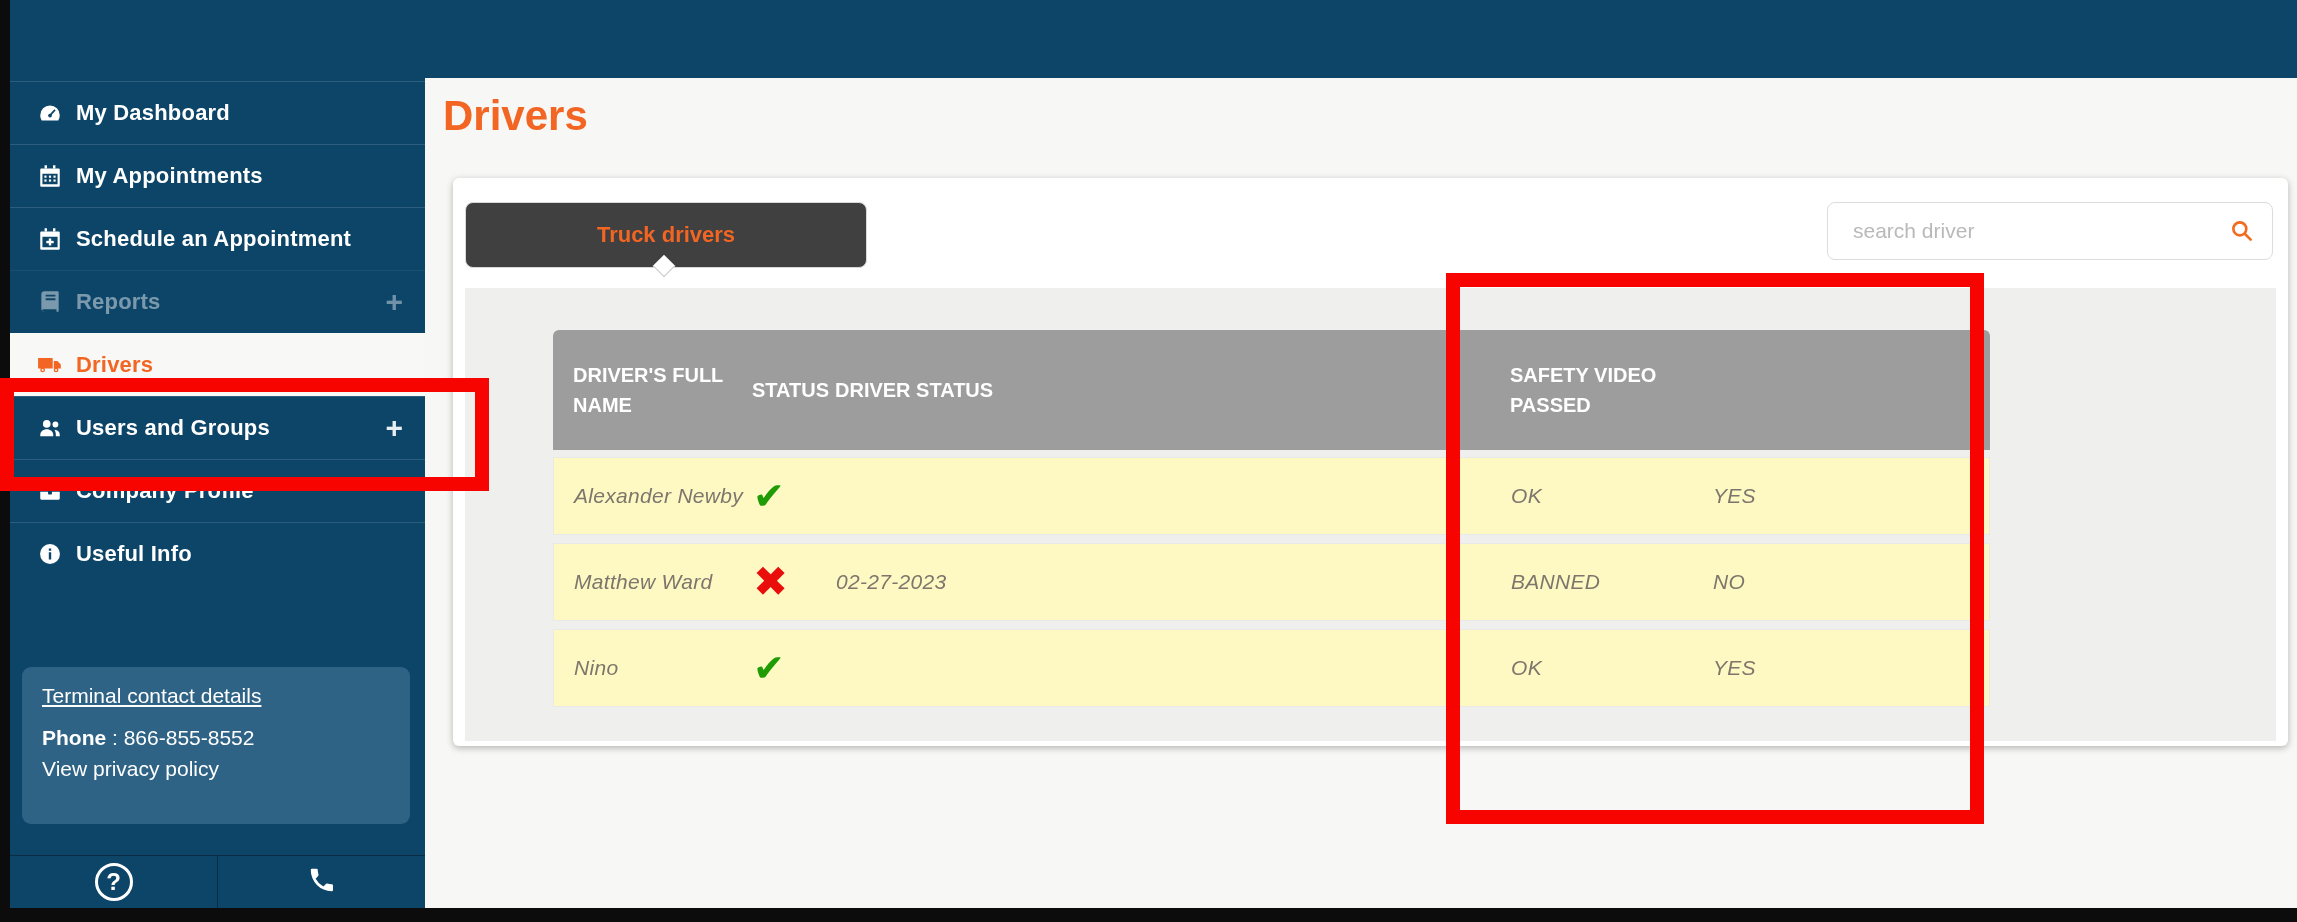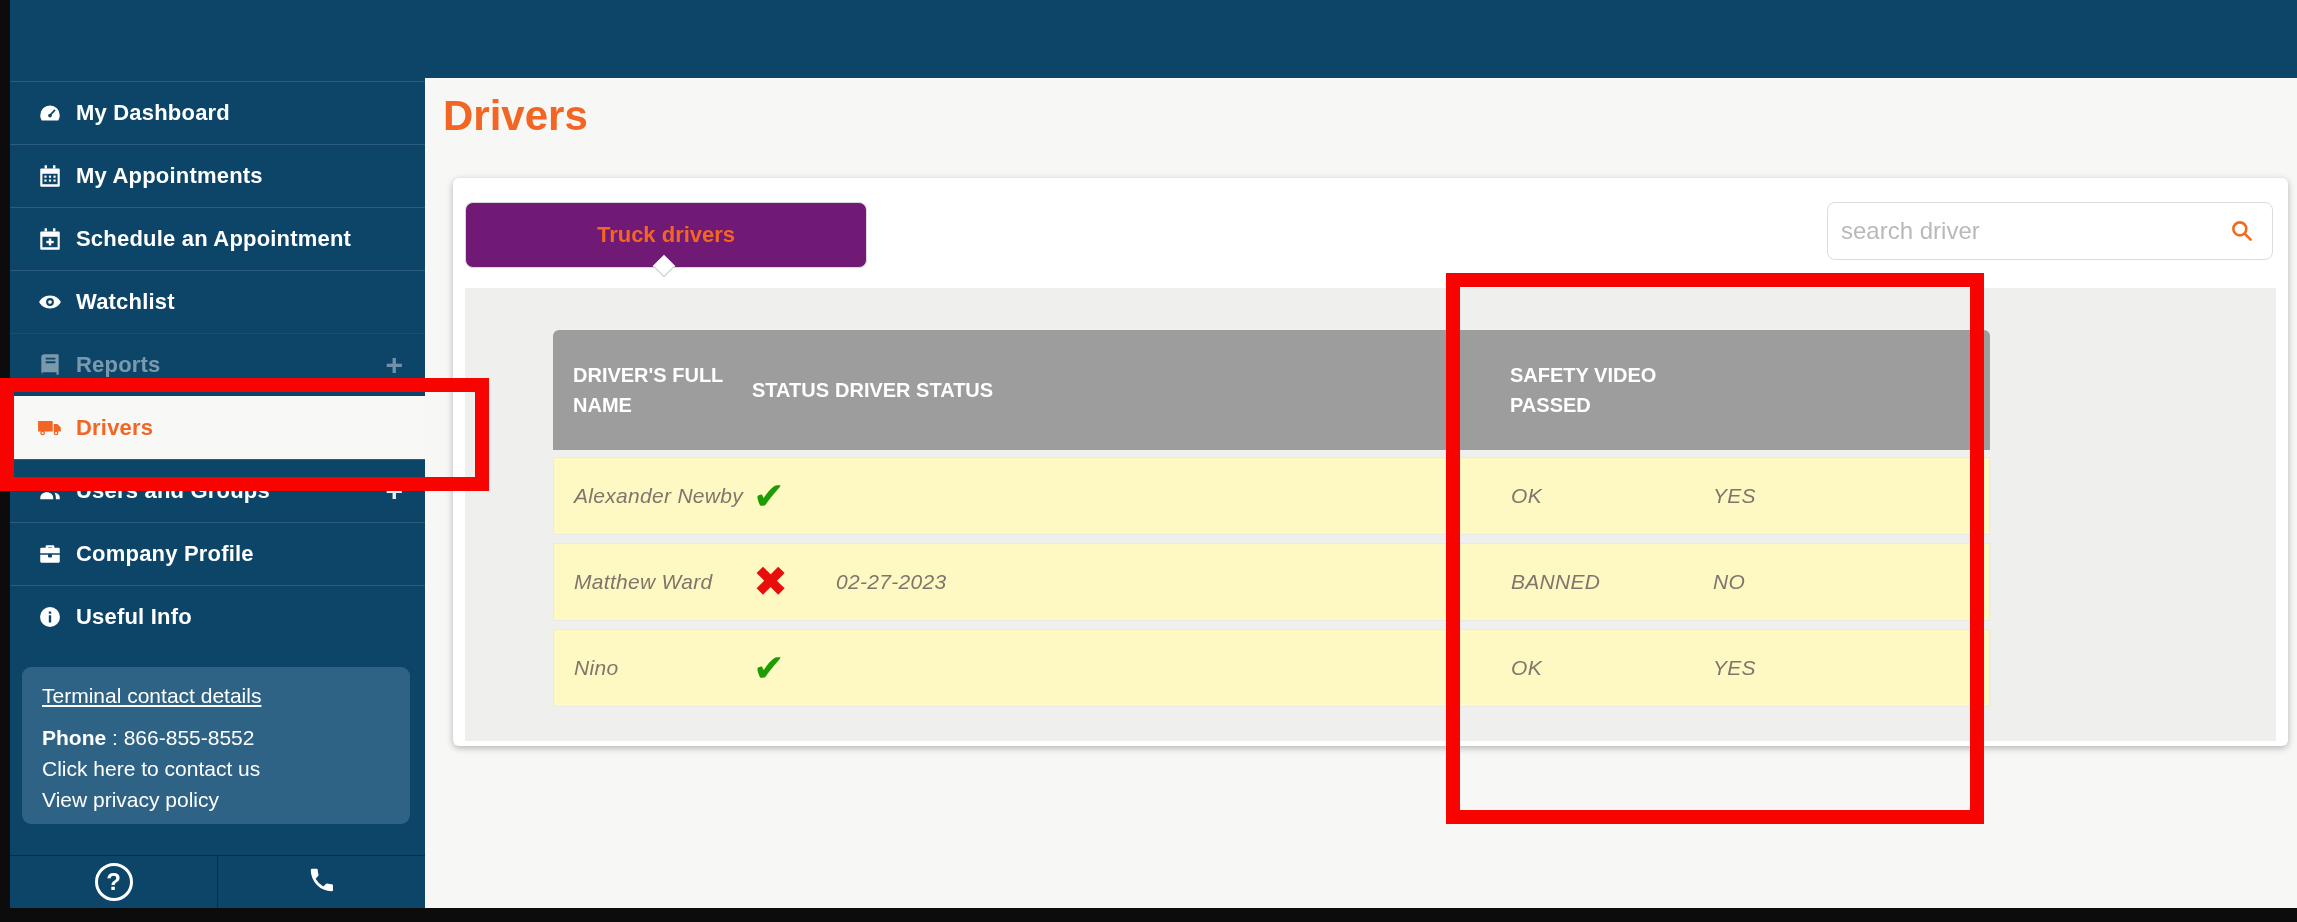--- a/index.html
+++ b/index.html
@@ -29,28 +29,28 @@
   .side-footer{position:absolute;left:0;top:855px;width:415px;height:53px;border-top:1px solid rgba(0,0,0,0.35);display:flex;}
   .side-footer .cell{flex:1;display:flex;align-items:center;justify-content:center;color:#fff;cursor:pointer;}
   .side-footer .cell + .cell{border-left:1px solid rgba(0,0,0,0.35);}
   .q-circle{width:38px;height:38px;border:3px solid #fff;border-radius:50%;display:flex;align-items:center;
     justify-content:center;font-size:24px;font-weight:700;color:#fff;}
   .side-footer svg{width:30px;height:30px;fill:#fff;}
   
   .page-title{position:absolute;left:433px;top:92px;font-size:42px;font-weight:700;color:#f26522;}
   .card{position:absolute;left:443px;top:178px;width:1835px;height:568px;background:#fff;border-radius:6px;
     box-shadow:0 2px 7px rgba(0,0,0,0.28);}
-  .tab{position:absolute;left:12px;top:24px;width:402px;height:66px;background:#701a75;border:1px solid #d9d9d9;
+  .tab{position:absolute;left:12px;top:24px;width:402px;height:66px;background:#404040;border:1px solid #d9d9d9;
     border-radius:8px;display:flex;align-items:center;justify-content:center;cursor:pointer;}
   .tab-label{font-size:22px;font-weight:700;color:#f26522;}
   .tab-caret{position:absolute;left:203px;top:80px;width:16px;height:16px;background:#fff;
     border-right:1px solid #c9c9c9;border-bottom:1px solid #c9c9c9;transform:rotate(45deg);}
   .search-wrap{position:absolute;left:1374px;top:24px;width:446px;height:58px;}
-  .search-input{width:100%;height:100%;border:1px solid #dcdcdc;border-radius:8px;padding:0 60px 0 13px;
-    font-size:24px;color:#555;outline:none;background:#fff;}
+  .search-input{width:100%;height:100%;border:1px solid #dcdcdc;border-radius:8px;padding:0 60px 0 25px;
+    font-size:21px;color:#555;outline:none;background:#fff;}
   .search-input::placeholder{color:#b9b9b9;}
   .search-icon{position:absolute;right:18px;top:50%;transform:translateY(-50%);color:#f26c20;cursor:pointer;
     width:26px;height:26px;}
   .search-icon svg{width:26px;height:26px;}
   .tab-panel{position:absolute;left:12px;top:110px;width:1811px;height:453px;background:#efefee;}
   .dtable{position:absolute;left:88px;top:42px;width:1437px;}
   .thead{display:grid;grid-template-columns:199px 83px 675px 202px 278px;align-items:center;height:120px;
     background:#9d9d9d;border-radius:6px 6px 0 0;color:#fff;}
   .th{font-size:20px;font-weight:700;line-height:30px;}
   .th:first-child{padding-left:20px;}
@@ -106,29 +106,20 @@
           <div class="nav-item">
             <span class="ni-icon">
               <svg viewBox="0 0 24 24">
                 <path fill-rule="evenodd" d="M7 2h2.2v3.4H7zM14.8 2H17v3.4h-2.2zM4 5h16a1 1 0 0 1 1 1v15a1 1 0 0 1-1 1H4a1 1 0 0 1-1-1V6a1 1 0 0 1 1-1zm1 5v9.5h14V10z"></path>
                 <path d="M10.9 11.5h2.2v6.5h-2.2z"></path>
                 <path d="M8.6 13.7h6.8v2.2H8.6z"></path>
               </svg>
             </span>
             <span class="ni-label">Schedule an Appointment</span>
           </div>
-          <div class="nav-item">
-            <span class="ni-icon">
-              <svg viewBox="0 0 24 24">
-                <path fill-rule="evenodd" d="M12 6C7 6 3.3 9.2 2 12c1.3 2.8 5 6 10 6s8.7-3.2 10-6c-1.3-2.8-5-6-10-6zm0 9.6a3.6 3.6 0 1 1 0-7.2 3.6 3.6 0 0 1 0 7.2z"></path>
-                <circle cx="12" cy="12" r="1.7"></circle>
-              </svg>
-            </span>
-            <span class="ni-label">Watchlist</span>
-          </div>
           <div class="nav-item disabled">
             <span class="ni-icon">
               <svg viewBox="0 0 24 24">
                 <path fill-rule="evenodd" d="M7 2h12a1 1 0 0 1 1 1v17.2a1 1 0 0 1-1 .8H7a3 3 0 0 1-3-2.5V5a3 3 0 0 1 3-3zm1 3.2h9V7H8zm0 3.4h9v1.8H8zM6 18.6a1.2 1.2 0 0 0 0 2.4h12v-2.4z"></path>
               </svg>
             </span>
             <span class="ni-label">Reports</span>
             <span class="ni-plus">+</span>
           </div>
           <div class="nav-item active">
@@ -171,21 +162,20 @@
                 <path fill="#0d4569" d="M10.9 10.3h2.2V17h-2.2zM10.9 6.9h2.2v2.2h-2.2z"></path>
               </svg>
             </span>
             <span class="ni-label">Useful Info</span>
           </div>
         </div>
 
       <div class="contact-panel">
         <span class="contact-title">Terminal contact details</span>
         <div class="contact-line"><b>Phone</b><span> : </span><span>866-855-8552</span></div>
-        <div class="contact-link">Click here to contact us</div>
         <div class="contact-link">View privacy policy</div>
       </div>
 
       <div class="side-footer">
         <div class="cell">
           <span class="q-circle">?</span>
         </div>
         <div class="cell">
           <span><svg viewBox="0 0 24 24" width="30" height="30">
                 <path d="M6.9 10.9a15.5 15.5 0 0 0 6.2 6.2l2-2a1 1 0 0 1 1.1-.25 11 11 0 0 0 3.6.6 1 1 0 0 1 1 1V20a1 1 0 0 1-1 1A17 17 0 0 1 3 4a1 1 0 0 1 1-1h3.6a1 1 0 0 1 1 1 11 11 0 0 0 .6 3.6 1 1 0 0 1-.3 1.1z"></path>

